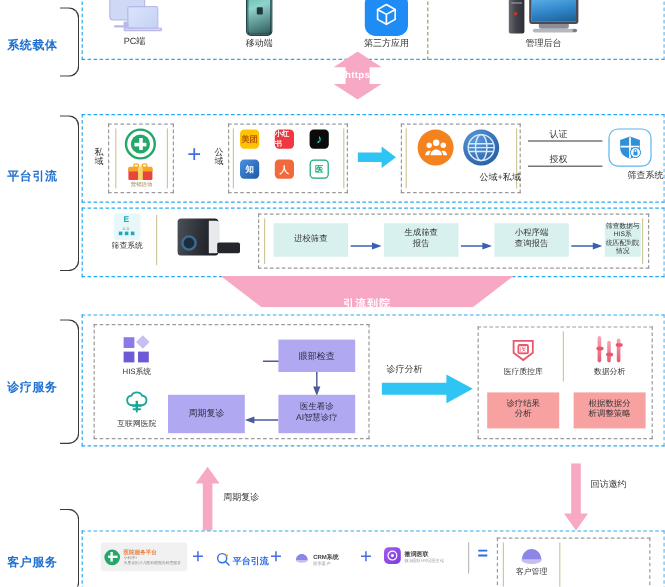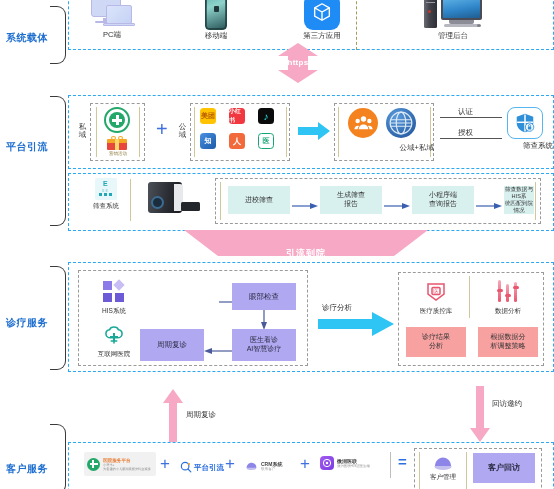--- a/index.html
+++ b/index.html
@@ -591,15 +591,14 @@
   <div class="cell" style="left:424px; top:453px; width:38px;">
     <div style="width:22px;height:18px;">
       <svg width="22" height="18" viewBox="0 0 22 18">
         <ellipse cx="11" cy="13.5" rx="8.5" ry="3.6" fill="#c3c0ef"></ellipse>
         <path d="M3 13C3 8.2 6.6 4.5 11 4.5S19 8.2 19 13z" fill="#8d86e8"></path>
       </svg>
     </div>
     <div class="cap cap-sm">客户管理</div>
   </div>
 
-  <div class="chip-purple" style="left:473px; top:453px; width:62px; height:30px; font-weight:bold; font-size:8px;">客户回访</div>
 
 </div>
 
 </body></html>

